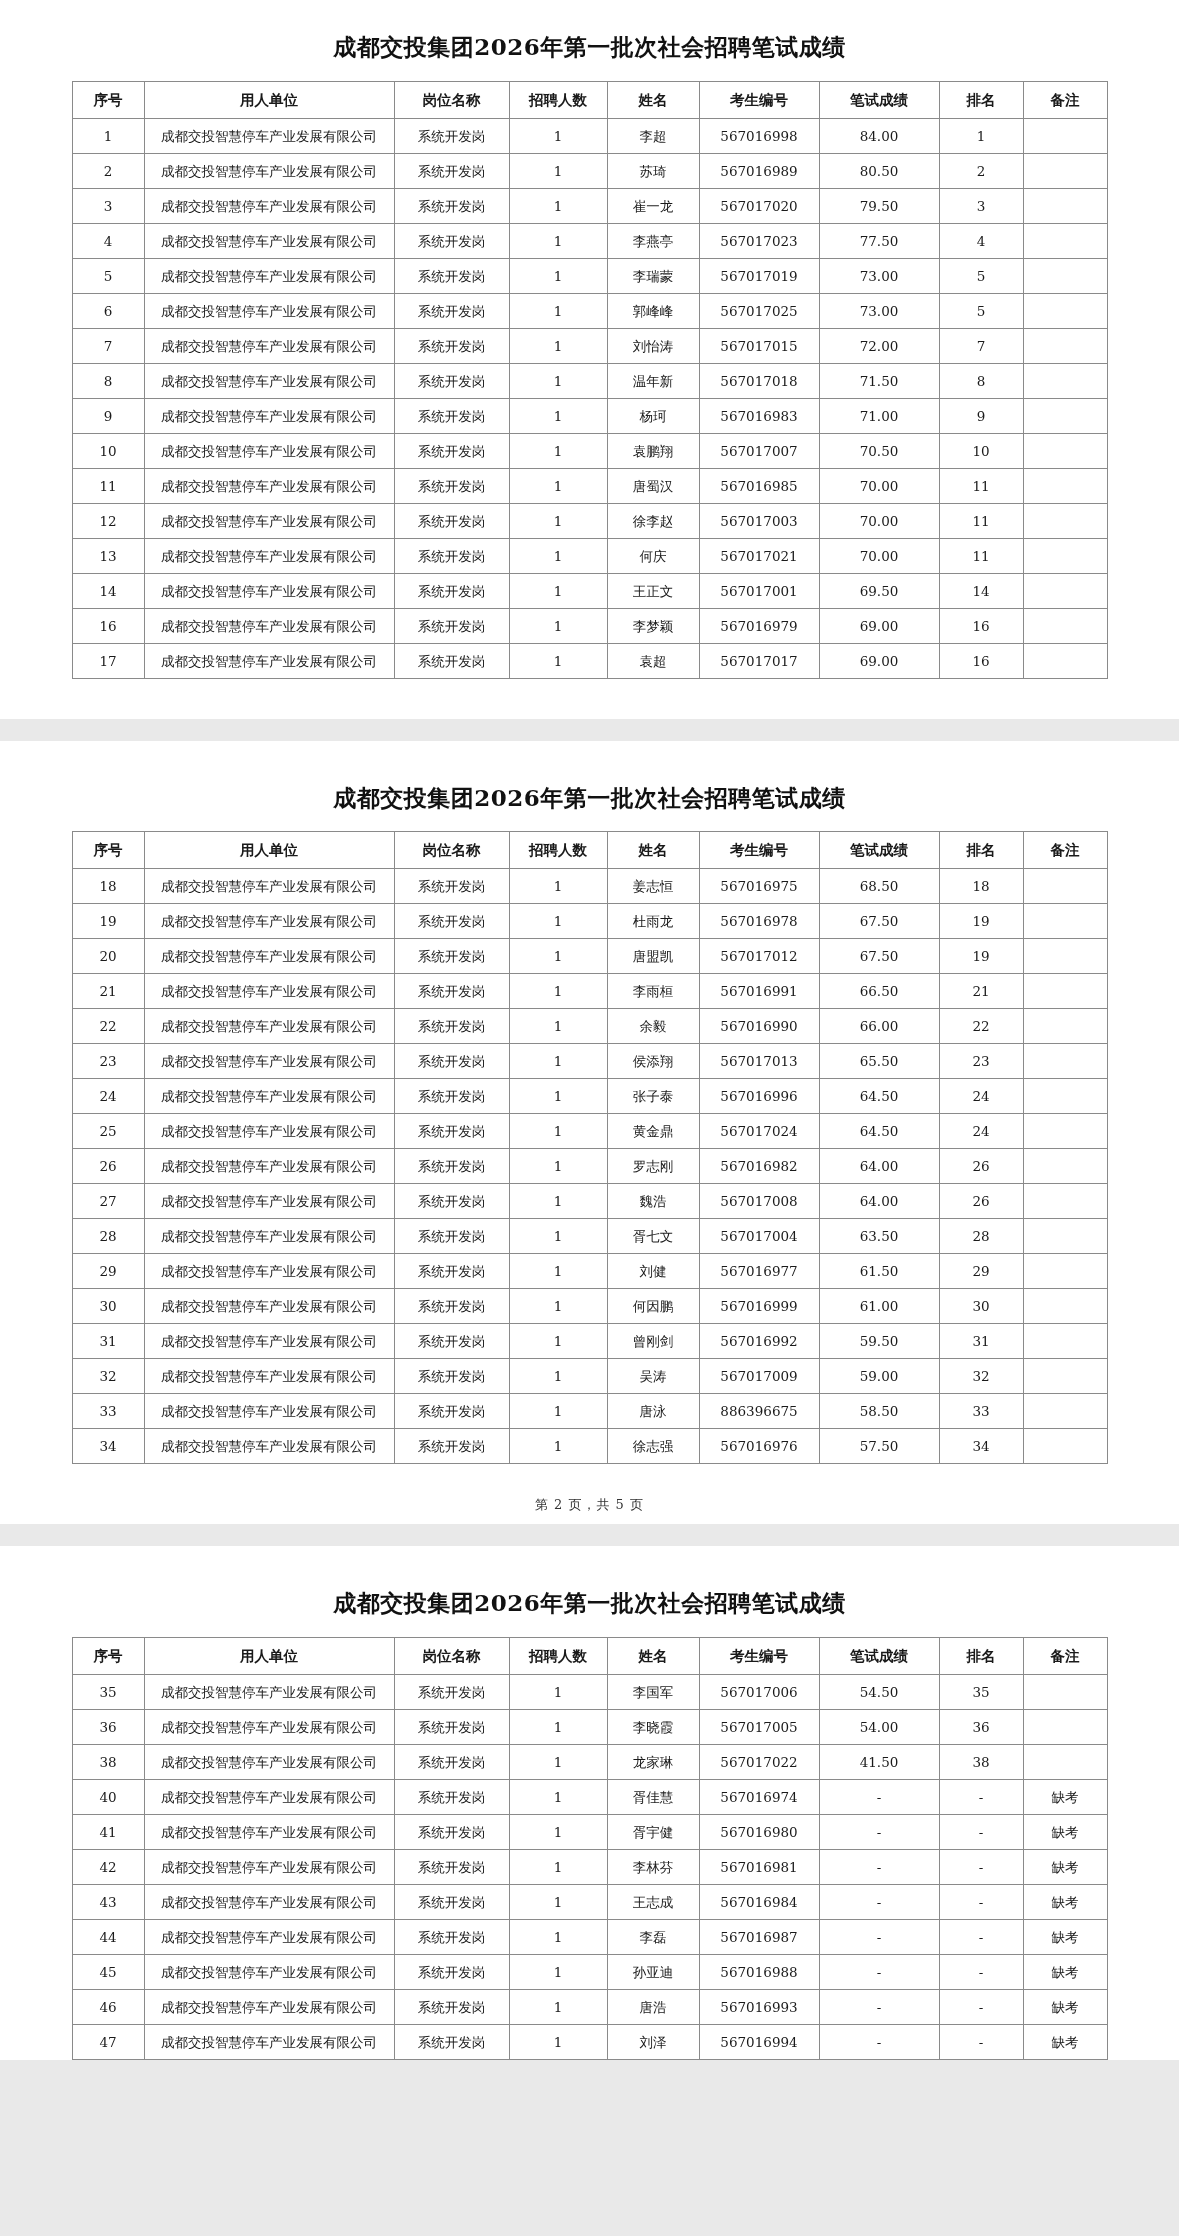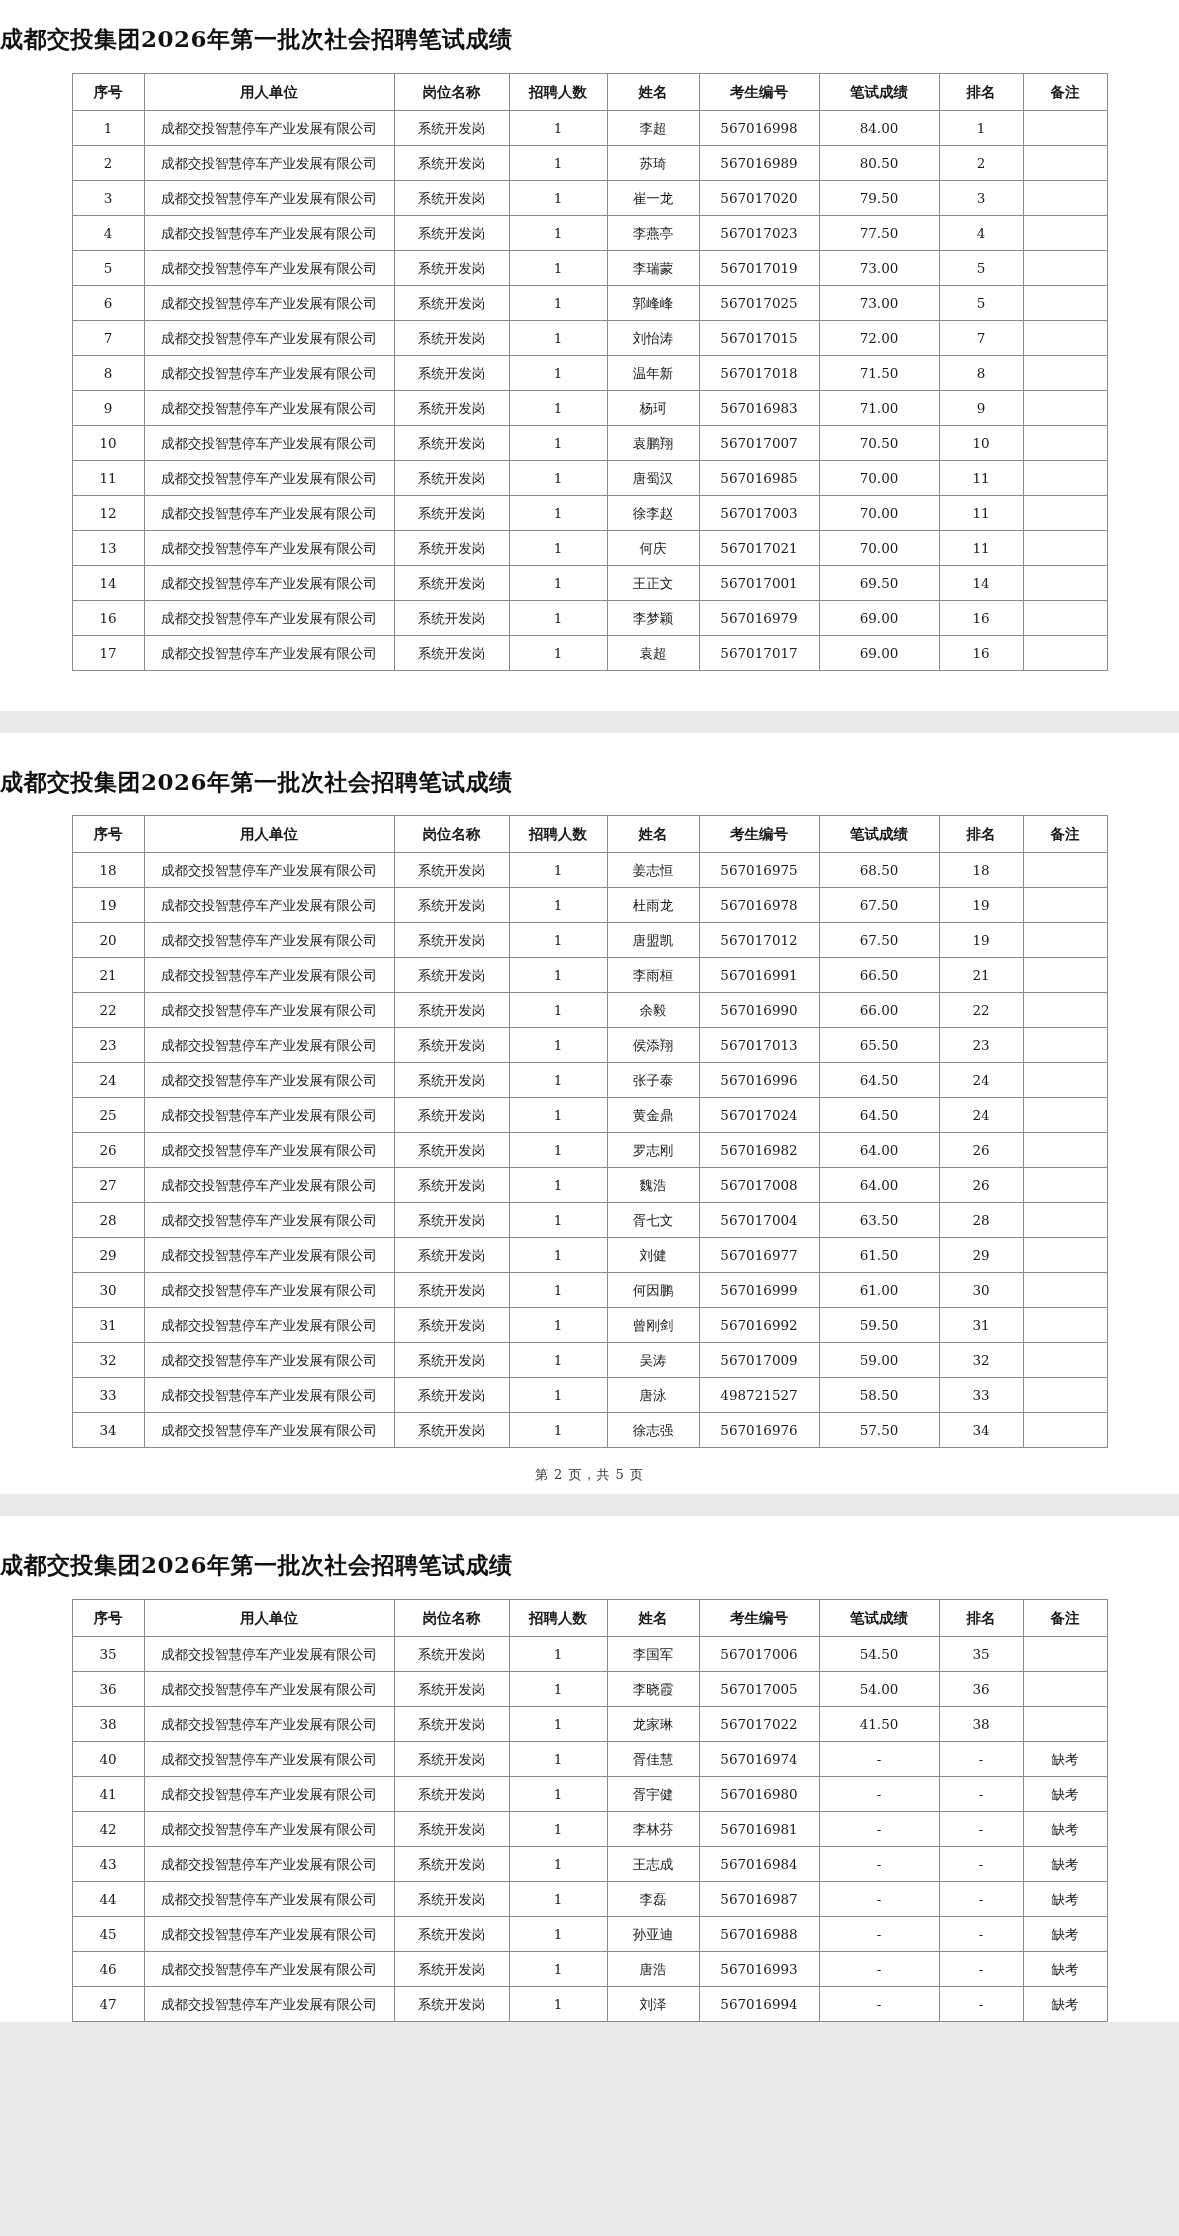--- a/index.html
+++ b/index.html
@@ -14,27 +14,27 @@
     width:1179px;
     box-sizing:border-box;
     padding:0;
     position:relative;
   }
   .page.p1{padding-top:14px;padding-bottom:40px;}
   .page.p2{padding-top:24px;padding-bottom:10px;}
   .page.p3{padding-top:24px;padding-bottom:0px;}
   .gap{height:22px;background:#e9e9e9;width:100%;}
   .doc-title{
-    text-align:left;
+    text-align:center;
     font-size:23px;
     font-weight:bold;
     letter-spacing:.5px;
     color:#111;
     font-family:"DejaVu Serif","Liberation Serif",serif;
-    margin:8px 0 16px 0;
+    margin:16px 0 16px 0;
     padding:0;
     line-height:1.5;
   }
   table.grid{
     border-collapse:collapse;
     margin:0 auto;
     width:899px;
     table-layout:fixed;
     background:#fff;
   }
@@ -70,21 +70,21 @@
   col.w-count{width:98px;}
   col.w-name{width:92px;}
   col.w-id{width:120px;}
   col.w-score{width:120px;}
   col.w-rank{width:84px;}
   col.w-note{width:84px;}
   .page-footer{
     text-align:center;
     font-size:13px;
     color:#333;
-    margin-top:18px;
+    margin-top:32px;
     letter-spacing:1px;
     font-family:"DejaVu Serif","Liberation Serif",serif;
   }
 </style>
 </head>
 <body>
 
 <div class="page p1">
   <div class="doc-title">成都交投集团2026年第一批次社会招聘笔试成绩</div>
   <table class="grid">
@@ -487,21 +487,21 @@
           <td class="c-score">59.00</td>
           <td class="c-rank">32</td>
           <td class="c-note"></td>
         </tr>
         <tr>
           <td class="c-seq">33</td>
           <td class="c-unit">成都交投智慧停车产业发展有限公司</td>
           <td class="c-job">系统开发岗</td>
           <td class="c-count">1</td>
           <td class="c-name">唐泳</td>
-          <td class="c-id">498721527</td>
+          <td class="c-id">886396675</td>
           <td class="c-score">58.50</td>
           <td class="c-rank">33</td>
           <td class="c-note"></td>
         </tr>
         <tr>
           <td class="c-seq">34</td>
           <td class="c-unit">成都交投智慧停车产业发展有限公司</td>
           <td class="c-job">系统开发岗</td>
           <td class="c-count">1</td>
           <td class="c-name">徐志强</td>

